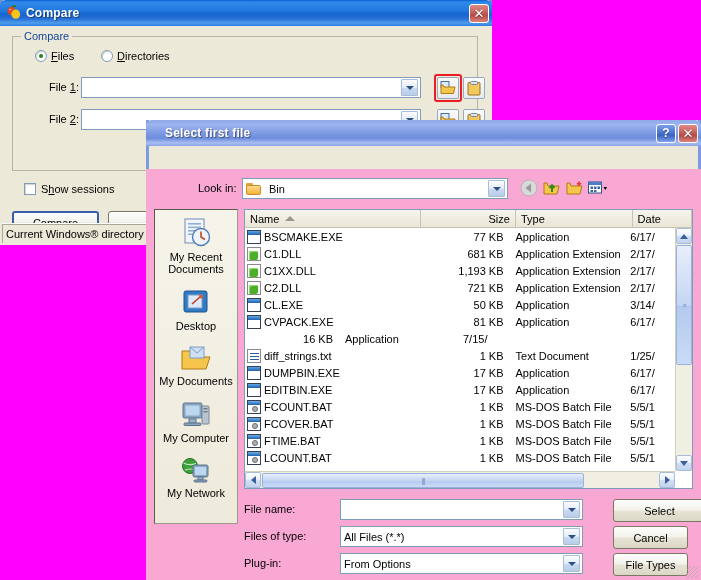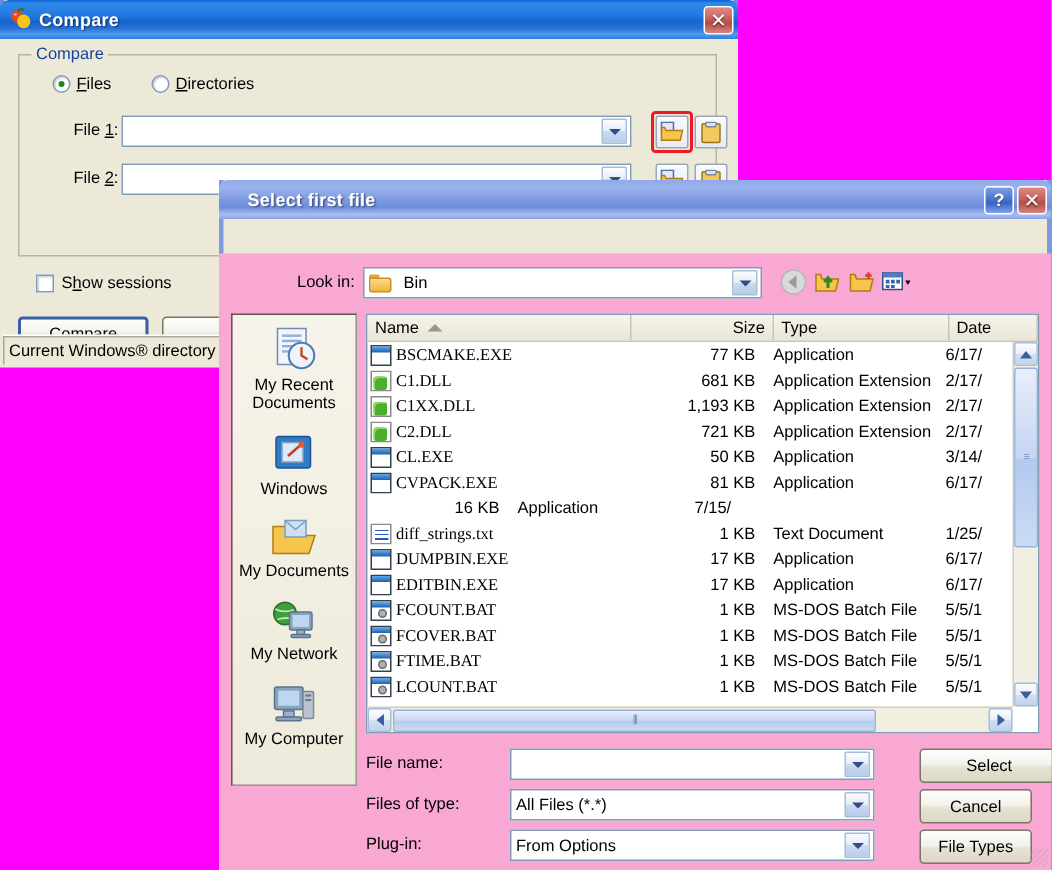--- a/index.html
+++ b/index.html
@@ -195,21 +195,21 @@
   #fl-header .hc.right{justify-content:flex-end;}
   .sortarrow{
     width:0;height:0;margin-left:6px;
     border-left:5px solid transparent;border-right:5px solid transparent;
     border-bottom:5px solid #9a988c;
   }
   #fl-rows{
     position:absolute;left:0;right:17px;top:18px;bottom:17px;overflow:hidden;
   }
   .frow{display:flex;height:17px;align-items:center;font-size:11px;white-space:nowrap;}
-  .frow .c-name{width:178px;display:flex;align-items:center;padding-left:2px;box-sizing:border-box;overflow:hidden;font-family:Liberation Serif, serif;}
+  .frow .c-name{width:178px;display:flex;align-items:center;padding-left:2px;box-sizing:border-box;overflow:hidden;}
   .frow .c-size{width:96px;text-align:right;padding-right:8px;box-sizing:border-box;}
   .frow .c-type{width:118px;padding-left:4px;box-sizing:border-box;overflow:hidden;}
   .frow .c-date{width:50px;padding-left:4px;box-sizing:border-box;overflow:hidden;}
 
   
   .ic{width:14px;height:14px;margin-right:3px;flex:none;position:relative;}
   .ic-exe{background:#fff;border:1px solid #33404f;box-sizing:border-box;}
   .ic-exe:before{content:"";position:absolute;left:0;top:0;right:0;height:4px;
     background:linear-gradient(180deg,#5fa8e8,#1f5fae);}
   .ic-doc{background:#fff;border:1px solid #8a8a8a;box-sizing:border-box;}
@@ -423,56 +423,56 @@
         <span class="pl-label">My Recent Documents</span>
       </div>
 
       <div class="place">
         <svg width="32" height="30" viewBox="0 0 32 30">
           <rect x="4" y="3" width="23" height="21" rx="2" fill="#2f7cc4" stroke="#1d5590"></rect>
           <rect x="8" y="7" width="14" height="13" fill="#dce9f7" stroke="#7fa0c8"></rect>
           <path d="M12 16 L20 9" stroke="#c43a28" stroke-width="1.6"></path>
           <circle cx="21" cy="8.5" r="2" fill="#e05a2a"></circle>
         </svg>
-        <span class="pl-label">Windows</span>
+        <span class="pl-label">Desktop</span>
       </div>
 
       <div class="place">
         <svg width="34" height="28" viewBox="0 0 34 28">
           <path d="M3 6 L3 24 L27 24 L31 12 L13 12 L11 6 Z" fill="#f6c64c" stroke="#b07d12"></path>
           <rect x="11" y="2" width="14" height="11" fill="#cfe0f4" stroke="#7b9dc8"></rect>
           <path d="M11 2 L18 8 L25 2" fill="none" stroke="#7b9dc8"></path>
         </svg>
         <span class="pl-label">My Documents</span>
-      </div>
-
-      <div class="place">
-        <svg width="32" height="28" viewBox="0 0 32 28">
-          <circle cx="10" cy="9" r="7.5" fill="#3f9f3a" stroke="#2a6f28"></circle>
-          <path d="M3.5 6 Q9 9 16 6.5 M5 13 Q11 11 16.5 13" stroke="#bfe8bd" stroke-width="1.2" fill="none"></path>
-          <rect x="13" y="8" width="15" height="12" rx="1.5" fill="#8aa4bd" stroke="#5a7490"></rect>
-          <rect x="15" y="10" width="11" height="8" fill="#bcd8f0"></rect>
-          <rect x="18" y="20" width="5" height="3" fill="#9fb4c8" stroke="#5a7490"></rect>
-          <rect x="14" y="23" width="13" height="2" rx="1" fill="#8aa4bd" stroke="#5a7490"></rect>
-        </svg>
-        <span class="pl-label">My Network</span>
       </div>
 
       <div class="place">
         <svg width="32" height="30" viewBox="0 0 32 30">
           <rect x="3" y="3" width="19" height="15" rx="1.5" fill="#8aa4bd" stroke="#5a7490"></rect>
           <rect x="5.5" y="5.5" width="14" height="10" fill="#bcd8f0"></rect>
           <rect x="22" y="6" width="7" height="18" rx="1" fill="#b9c4d0" stroke="#7a8896"></rect>
           <rect x="23.5" y="8" width="4" height="1.4" fill="#6b7a88"></rect>
           <rect x="23.5" y="11" width="4" height="1.4" fill="#6b7a88"></rect>
           <rect x="9" y="19" width="7" height="4" fill="#9fb4c8" stroke="#5a7490"></rect>
           <rect x="4" y="23" width="17" height="2.5" rx="1" fill="#8aa4bd" stroke="#5a7490"></rect>
         </svg>
         <span class="pl-label">My Computer</span>
       </div>
+
+      <div class="place">
+        <svg width="32" height="28" viewBox="0 0 32 28">
+          <circle cx="10" cy="9" r="7.5" fill="#3f9f3a" stroke="#2a6f28"></circle>
+          <path d="M3.5 6 Q9 9 16 6.5 M5 13 Q11 11 16.5 13" stroke="#bfe8bd" stroke-width="1.2" fill="none"></path>
+          <rect x="13" y="8" width="15" height="12" rx="1.5" fill="#8aa4bd" stroke="#5a7490"></rect>
+          <rect x="15" y="10" width="11" height="8" fill="#bcd8f0"></rect>
+          <rect x="18" y="20" width="5" height="3" fill="#9fb4c8" stroke="#5a7490"></rect>
+          <rect x="14" y="23" width="13" height="2" rx="1" fill="#8aa4bd" stroke="#5a7490"></rect>
+        </svg>
+        <span class="pl-label">My Network</span>
+      </div>
     </div>
 
     <div id="filelist">
       <div id="fl-header">
         <div class="hc" style="width:178px;">
           <span>Name</span>
           <span class="sortarrow"></span>
         </div>
         <div class="hc right" style="width:96px;">
           <span>Size</span>

